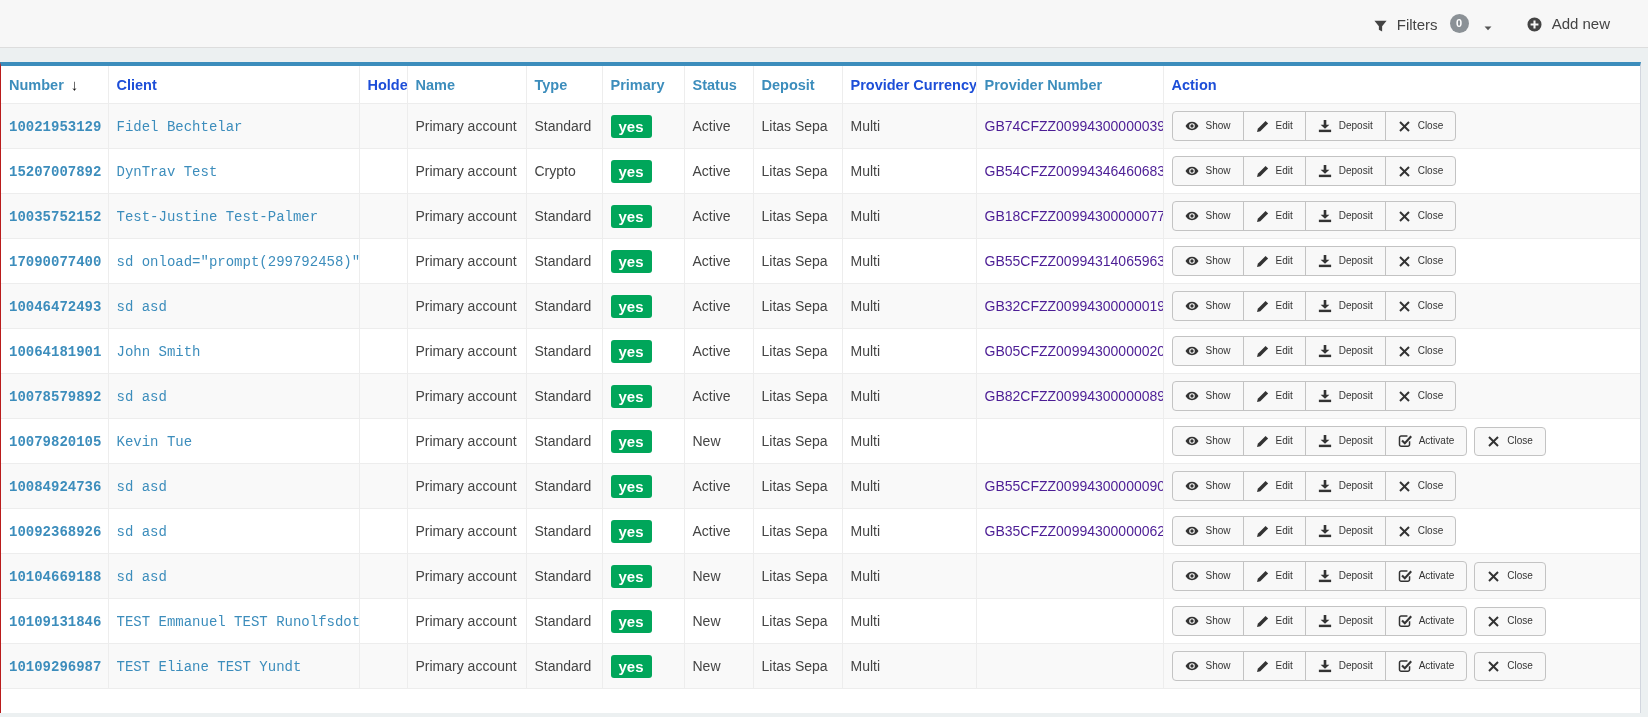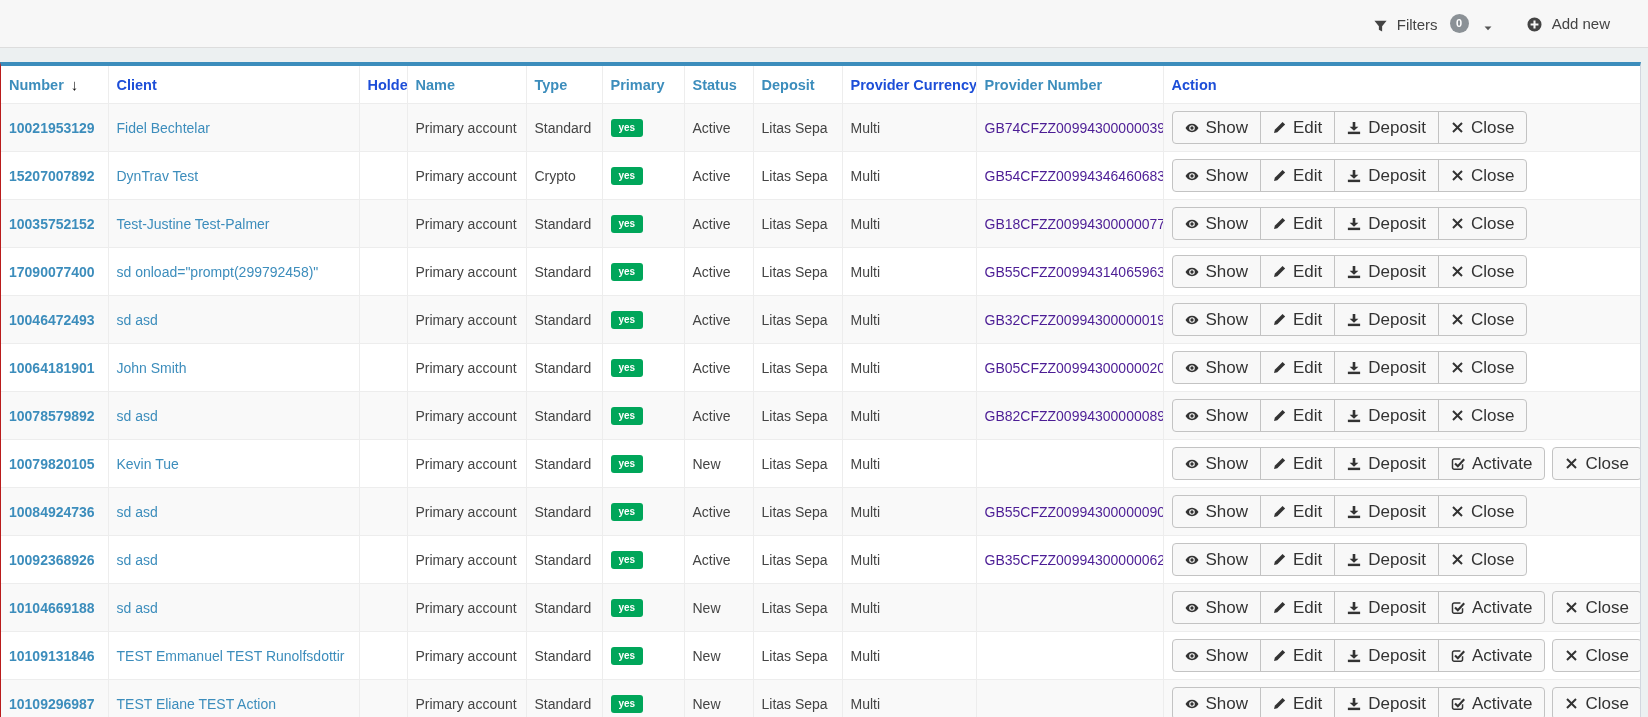--- a/index.html
+++ b/index.html
@@ -42,37 +42,37 @@
   th {
     text-align: left; font-size: 14.5px; color: #1d4ed8;
     padding: 10px 8px; font-weight: 700; border-top: none;
   }
   th.blue { color: #3c8dbc; cursor: pointer; }
   th:first-child, td:first-child { border-left: none; }
   th:last-child, td:last-child { border-right: none; }
   tbody tr:nth-child(odd) { background: #f9f9f9; }
   td { height: 44px; vertical-align: middle; }
   .right { }
-  a.link { color: #3c8dbc; text-decoration: none; cursor: pointer; }
+  a.link { color: #3c8dbc; text-decoration: none; cursor: pointer; font-family: Liberation Mono, monospace; }
   .num { font-weight: 700; }
   .muted { color: #4c1d95; }
   .sort-arrow { color: #111; font-weight: 700; margin-left: 7px; font-size: 15px; }
   .badge-yes {
-    background: #00a65a; color: #fff; font-size: 10px; font-weight: 700;
+    background: #00a65a; color: #fff; font-size: 15px; font-weight: 700;
     padding: 4px 8px; border-radius: 3px; display: inline-block; line-height: 1;
   }
   
   .actions-cell { padding: 7px 8px; }
   .btn-group {
     display: inline-flex; border: 1px solid #c3c3c3; border-radius: 4px;
     background: #f8f8f8; vertical-align: middle;
   }
   .btn {
     display: inline-flex; align-items: center; gap: 7px;
-    padding: 7px 12px; font-size: 17px; color: #333;
+    padding: 7px 12px; font-size: 10px; color: #333;
     background: transparent; border: none; border-left: 1px solid #c3c3c3;
     cursor: pointer; font-family: inherit; white-space: nowrap; line-height: 1;
   }
   .btn-group .btn:first-child { border-left: none; }
   .btn-standalone {
     border: 1px solid #c3c3c3; border-radius: 4px; background: #f8f8f8;
     margin-left: 7px; vertical-align: middle;
   }
   .icon { display: inline-flex; color: #333; }
   .icon svg { display: block; }
@@ -720,21 +720,21 @@
               <span class="icon">
                 <svg width="13" height="13" viewBox="0 0 16 16" fill="currentColor">
                   <path d="M3.3 1.6L8 6.3l4.7-4.7L14.4 3.3 9.7 8l4.7 4.7-1.7 1.7L8 9.7l-4.7 4.7-1.7-1.7L6.3 8 1.6 3.3z"></path>
                 </svg>
               </span>
               <span>Close</span>
             </button></td>
         </tr>
         <tr>
           <td><a class="link num">10109296987</a></td>
-          <td><a class="link">TEST Eliane TEST Action</a></td>
+          <td><a class="link">TEST Eliane TEST Yundt</a></td>
           <td></td>
           <td>Primary account</td>
           <td class="right">Standard</td>
           <td><span class="badge-yes">yes</span></td>
           <td class="right">New</td>
           <td>Litas Sepa</td>
           <td>Multi</td>
           <td class="muted"></td>
           <td class="actions-cell"><div class="btn-group">
               <button class="btn">

